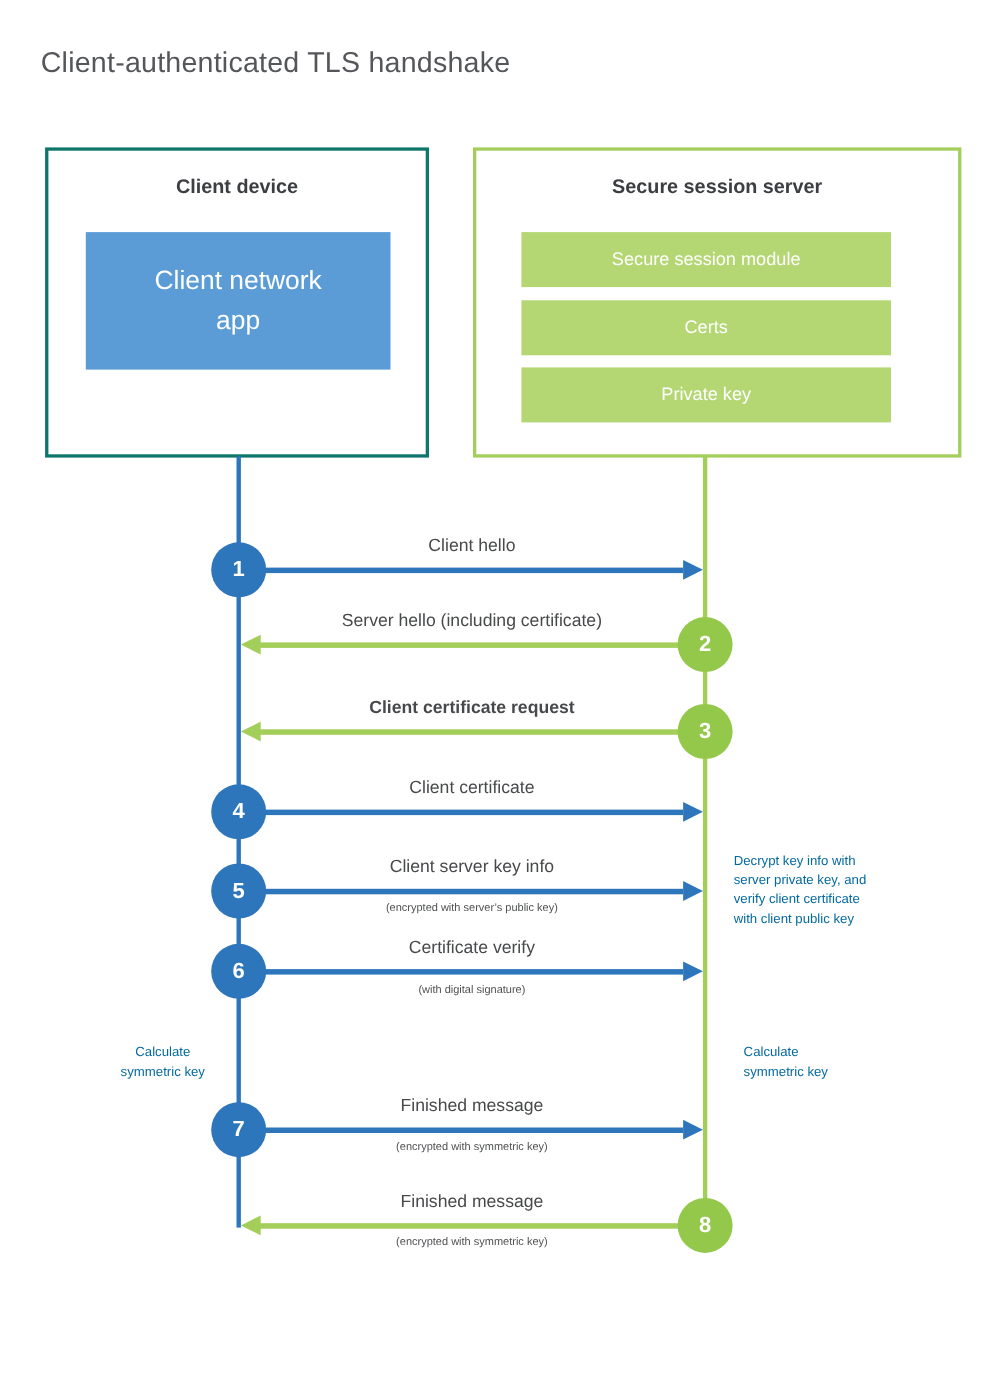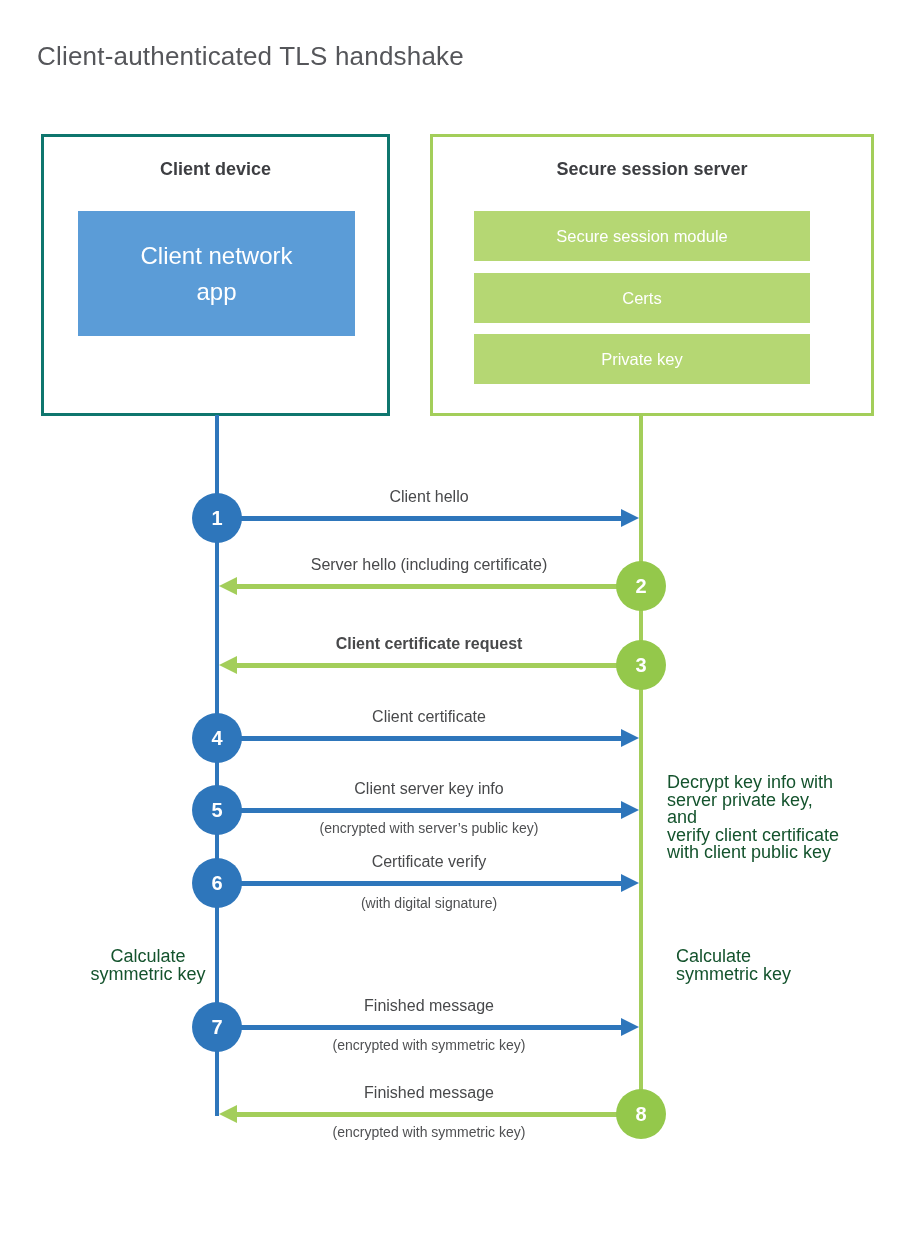--- a/index.html
+++ b/index.html
@@ -54,25 +54,25 @@
   }
   .ah-right { border-left:18px solid #2e76bb; }
   .ah-left  { border-right:18px solid #a3ce5a; }
   
   .msg {
     position:absolute; left:219px; width:420px; text-align:center;
     font-size:16px; color:#48494b;
   }
   .sub {
     position:absolute; left:219px; width:420px; text-align:center;
-    font-size:14px; color:#4f5052;
+    font-size:10px; color:#4f5052;
   }
   
   .note {
-    position:absolute; font-size:18px; color:#14532d; line-height:17.5px;
+    position:absolute; font-size:12px; color:#0369a1; line-height:17.5px;
     white-space:pre-line;
   }
   .note-decrypt { left:667px; top:763px; width:180px; text-align:left; }
   .note-calc-left { left:80px; top:937px; width:136px; text-align:center; }
   .note-calc-right { left:676px; top:937px; width:136px; text-align:left; }
 </style>
 </head>
 <body>
 
 <div id="canvas">

